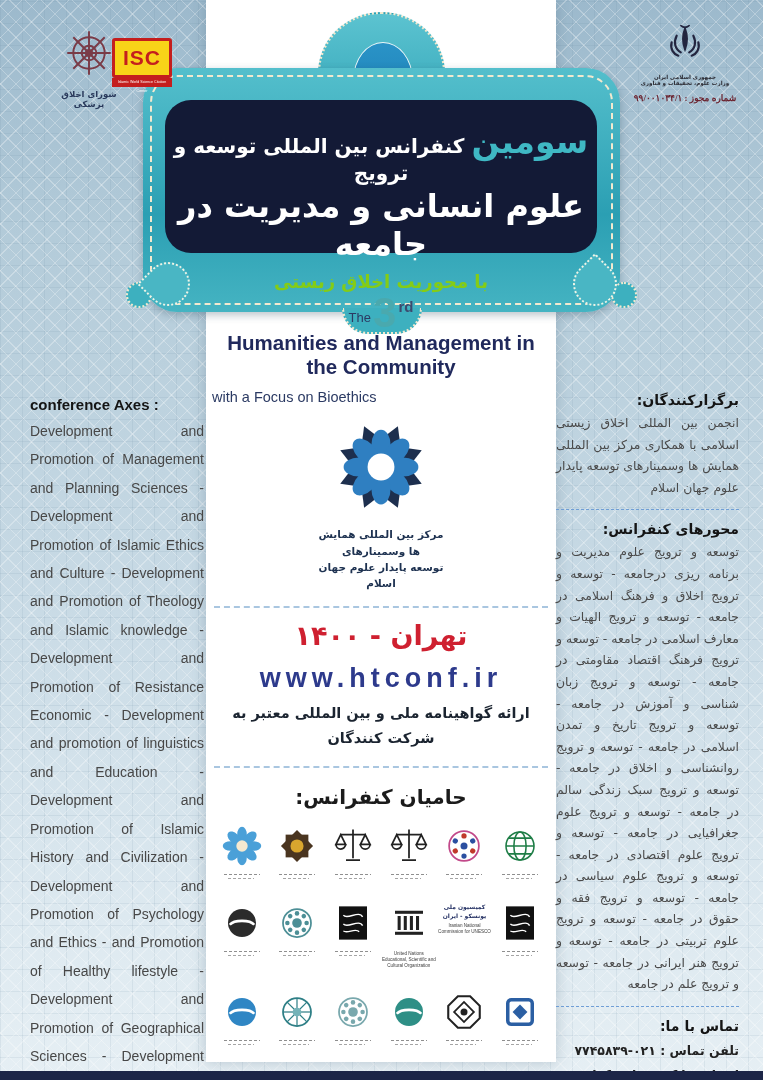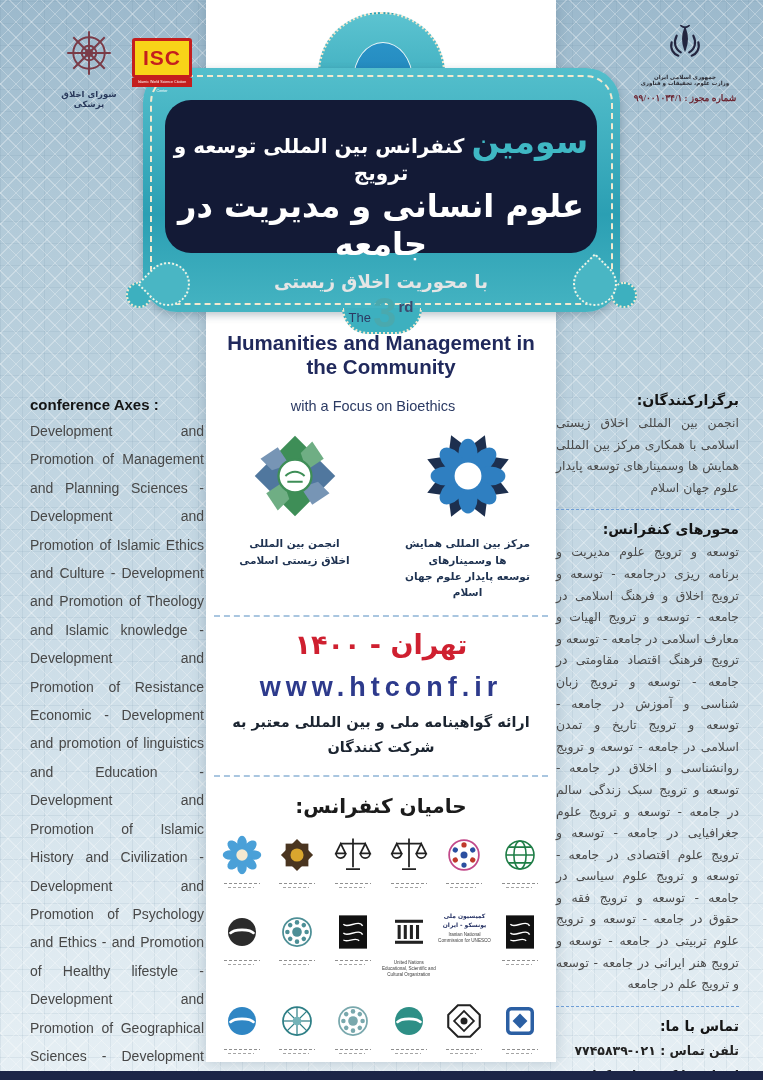--- a/index.html
+++ b/index.html
@@ -36,44 +36,44 @@
   .curl{ position:absolute; width:26px; height:26px; background:#3db0bf; border:2px dotted #f2e9cf; border-radius:50%; z-index:2; }
   .notch{ position:absolute; left:342px; top:308px; width:80px; height:26px; background:#3db0bf;
     border:2px dotted #f2e9cf; border-top:none; border-radius:0 0 42px 42px; z-index:2; }
   .leaf{ position:absolute; width:44px; height:44px; background:#49b6c4; border:2px dotted #eef4e6;
     border-radius:50% 50% 50% 0; z-index:2; }
   .banner{ position:absolute; left:165px; top:100px; width:432px; height:153px; z-index:3;
     background:#131a36; border-radius:26px; text-align:center; padding-top:22px; }
   .banner .l1{ font-size:20px; font-weight:bold; color:#fff; }
   .banner .l1 .hl{ font-size:33px; color:#3fb8c4; }
   .banner .l2{ font-size:32px; font-weight:bold; color:#fff; margin-top:2px; letter-spacing:-1px; }
-  .banner .l3{ font-size:18px; font-weight:bold; color:#e5e5e5; margin-top:8px; }
+  .banner .l3{ font-size:18px; font-weight:bold; color:#84cc16; margin-top:8px; }
 
   
   .uni{ position:absolute; left:50px; top:24px; width:78px; z-index:2; text-align:center; }
   .uni .cap{ font-size:8.5px; font-weight:bold; color:#2a3a5c; margin-top:3px; }
-  .isc{ position:absolute; left:112px; top:38px; width:44px; z-index:2;margin-left:20px; }
+  .isc{ position:absolute; left:112px; top:38px; width:44px; z-index:2; }
   .isc .box{ width:60px; height:40px; background:#f8d418; border:3px solid #c41e1e; border-radius:3px;
     display:flex; align-items:center; justify-content:center; font-size:21px; font-weight:900; color:#c41e1e; letter-spacing:1px;}
   .isc .bar{ width:60px; height:9px; background:#c41e1e; color:#fff; font-size:3.6px; text-align:center; line-height:9px; }
   .gov{ position:absolute; right:22px; top:20px; width:112px; z-index:2; text-align:center; }
   .gov .t1{ font-size:5.6px; color:#2c2c34; font-weight:bold; margin-top:2px;}
   .gov .t2{ font-size:5.6px; color:#2c2c34; font-weight:bold;}
   .gov .lic{ font-size:9px; font-weight:bold; color:#6b2430; margin-top:7px;font-family:Liberation Serif, serif; }
 
   
   .content{ position:absolute; left:206px; top:288px; width:350px; z-index:4; }
   .etitle{ padding:10px 6px 0; color:#2b3a63; }
   .etitle .row1{ display:flex; justify-content:center; align-items:flex-end; gap:2px; }
   .etitle .the{ font-size:13px; padding-bottom:3px; }
   .etitle .num{ font-size:42px; line-height:.72; font-weight:bold; color:#4aa9ae; }
   .etitle .ord{ font-size:15px; font-weight:bold; color:#3c4a6e; align-self:flex-start; }
   .etitle .t1{ font-size:13px; padding-bottom:3px; margin-left:2px; }
   .etitle .t2{ font-size:20.5px; font-weight:bold; color:#20295c; text-align:center; margin-top:3px; }
-  .etitle .t3{ font-size:14.5px; text-align:center; padding-right:16px; margin-top:19px; }
+  .etitle .t3{ font-size:14.5px; text-align:left; padding-right:16px; margin-top:10px; }
   .orglogos{ display:flex; justify-content:center; gap:38px; margin-top:16px; }
   .orglogo{ width:135px; text-align:center; }
   .orglogo .cap{ font-size:10.5px; font-weight:bold; color:#1d3150; line-height:1.55; margin-top:9px; }
   .divider{ border-top:2px dashed #a9c6e0; margin:15px 8px 0; }
   .cityyear{ font-size:27px; font-weight:bold; color:#cf2030; text-align:center; margin-top:12px; }
   .website{ font-size:27px; font-weight:bold; color:#2d3a8c; text-align:center; letter-spacing:5px; margin-top:12px; }
   .cert{ font-size:14.5px; font-weight:bold; color:#1b2430; text-align:center; line-height:1.7; margin-top:7px; }
   .sp-head{ font-size:20px; font-weight:bold; color:#1b1b1b; text-align:center; margin-top:17px; }
   .sp-grid{ display:grid; grid-template-columns:repeat(6,1fr); row-gap:22px; margin:16px 8px 0; }
   .sp-cell{ display:flex; flex-direction:column; align-items:center; gap:3px; }
@@ -156,40 +156,20 @@
       <div class="row1">
         <span class="the">The</span>
         <span class="num">3</span>
         <span class="ord">rd</span>
       </div>
       <div class="t2">Humanities and Management in the Community</div>
       <div class="t3">with a Focus on Bioethics</div>
     </div>
 
     <div class="orglogos">
-      <div class="orglogo">
-        <svg viewBox="0 0 48 48" width="92" height="92">
-          <g>
-            <path d="M24 3l9 9-9 9-9-9z" fill="#3e8e57"></path>
-            <path d="M45 24l-9 9-9-9 9-9z" fill="#50779e"></path>
-            <path d="M24 45l-9-9 9-9 9 9z" fill="#3e8e57"></path>
-            <path d="M3 24l9-9 9 9-9 9z" fill="#50779e"></path>
-            <path d="M33 6l6 9-9 6-3-9z" fill="#6fae84"></path>
-            <path d="M42 33l-9 6-6-9 9-3z" fill="#7795b5"></path>
-            <path d="M15 42l-6-9 9-6 3 9z" fill="#6fae84"></path>
-            <path d="M6 15l9-6 6 9-9 3z" fill="#7795b5"></path>
-            <circle cx="24" cy="24" r="8.6" fill="#fff" stroke="#3e8e57" stroke-width="1.2"></circle>
-            <path d="M19 24c3-3 7-3 10 0M20 27h8" stroke="#3e8e57" stroke-width="1" fill="none"></path>
-          </g>
-        </svg>
-        <div class="cap rtl">
-          <div>انجمن بین المللی</div>
-          <div>اخلاق زیستی اسلامی</div>
-        </div>
-      </div>
       <div class="orglogo">
         <svg viewBox="0 0 48 48" width="92" height="92">
           <g id="starflower">
               <path d="M24 1l5.5 9.5-5.5 5-5.5-5z" fill="#1d2f4e" transform="rotate(22.5 24 24)"></path>
               <path d="M24 1l5.5 9.5-5.5 5-5.5-5z" fill="#1d2f4e" transform="rotate(67.5 24 24)"></path>
               <path d="M24 1l5.5 9.5-5.5 5-5.5-5z" fill="#1d2f4e" transform="rotate(112.5 24 24)"></path>
               <path d="M24 1l5.5 9.5-5.5 5-5.5-5z" fill="#1d2f4e" transform="rotate(157.5 24 24)"></path>
               <path d="M24 1l5.5 9.5-5.5 5-5.5-5z" fill="#1d2f4e" transform="rotate(202.5 24 24)"></path>
               <path d="M24 1l5.5 9.5-5.5 5-5.5-5z" fill="#1d2f4e" transform="rotate(247.5 24 24)"></path>
               <path d="M24 1l5.5 9.5-5.5 5-5.5-5z" fill="#1d2f4e" transform="rotate(292.5 24 24)"></path>

